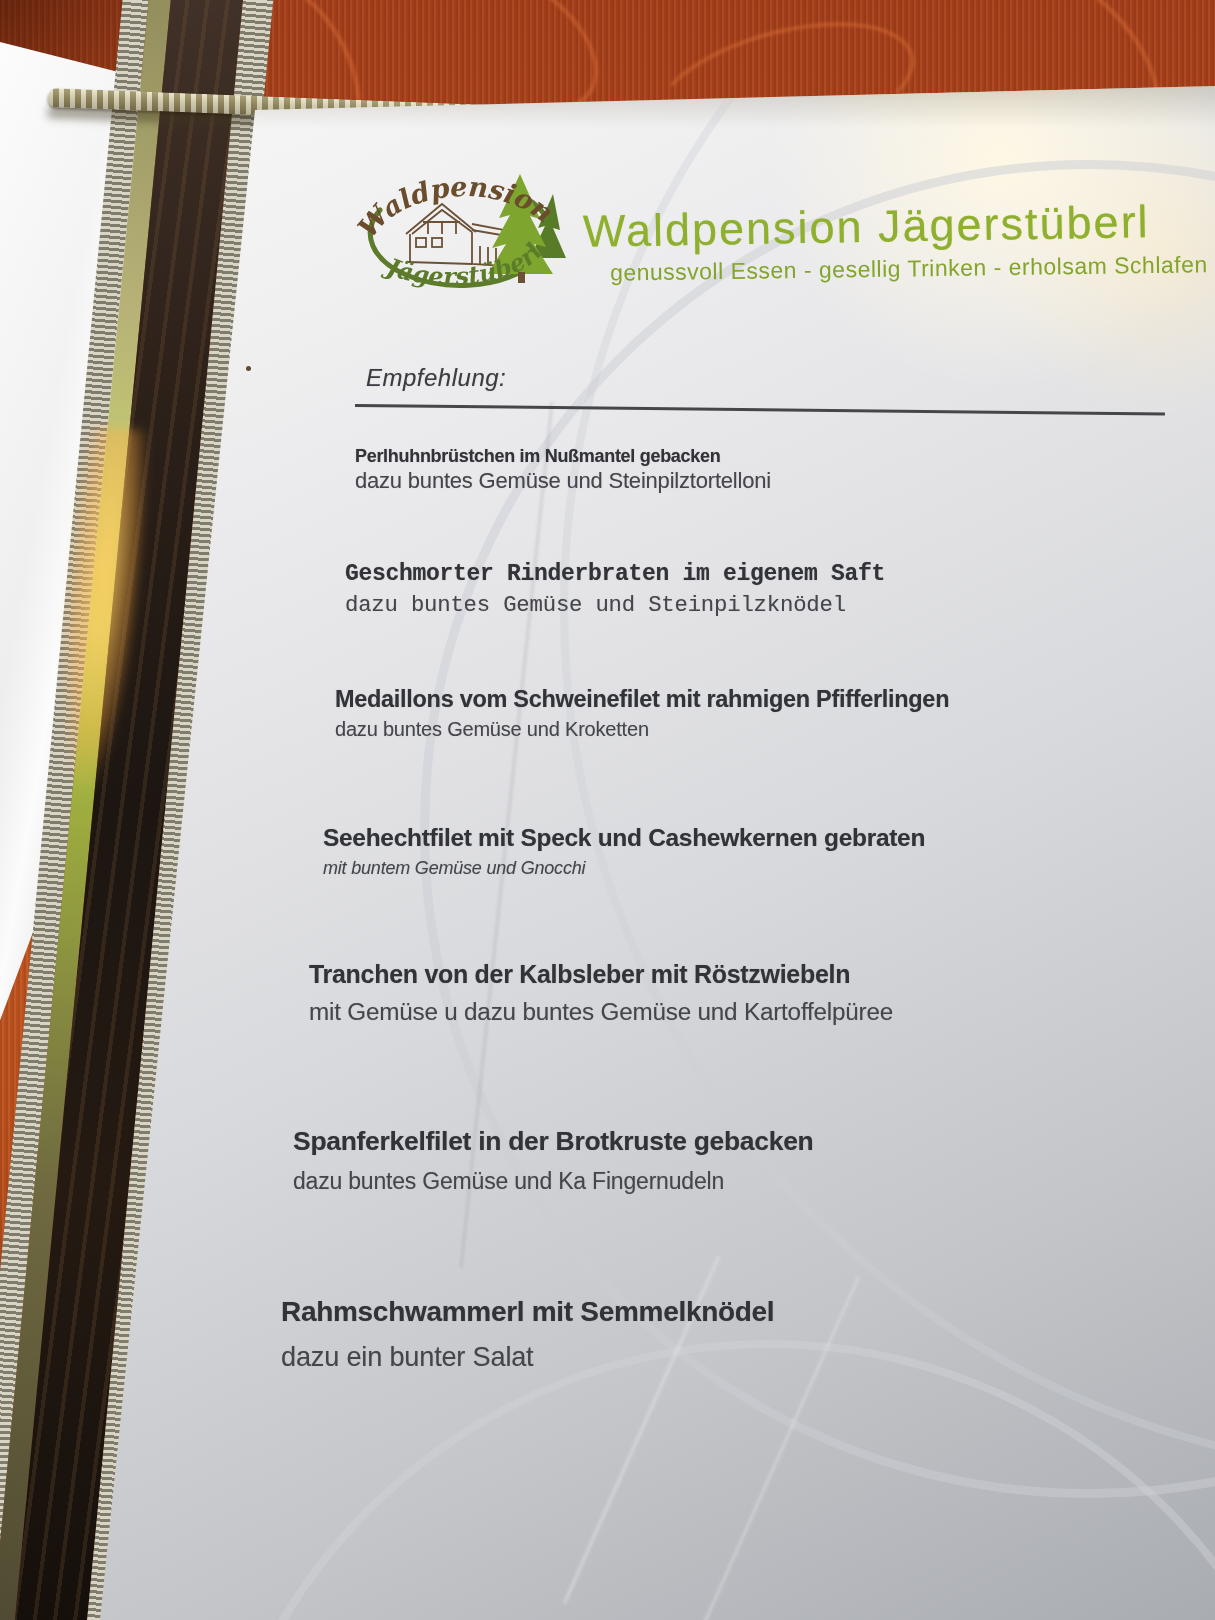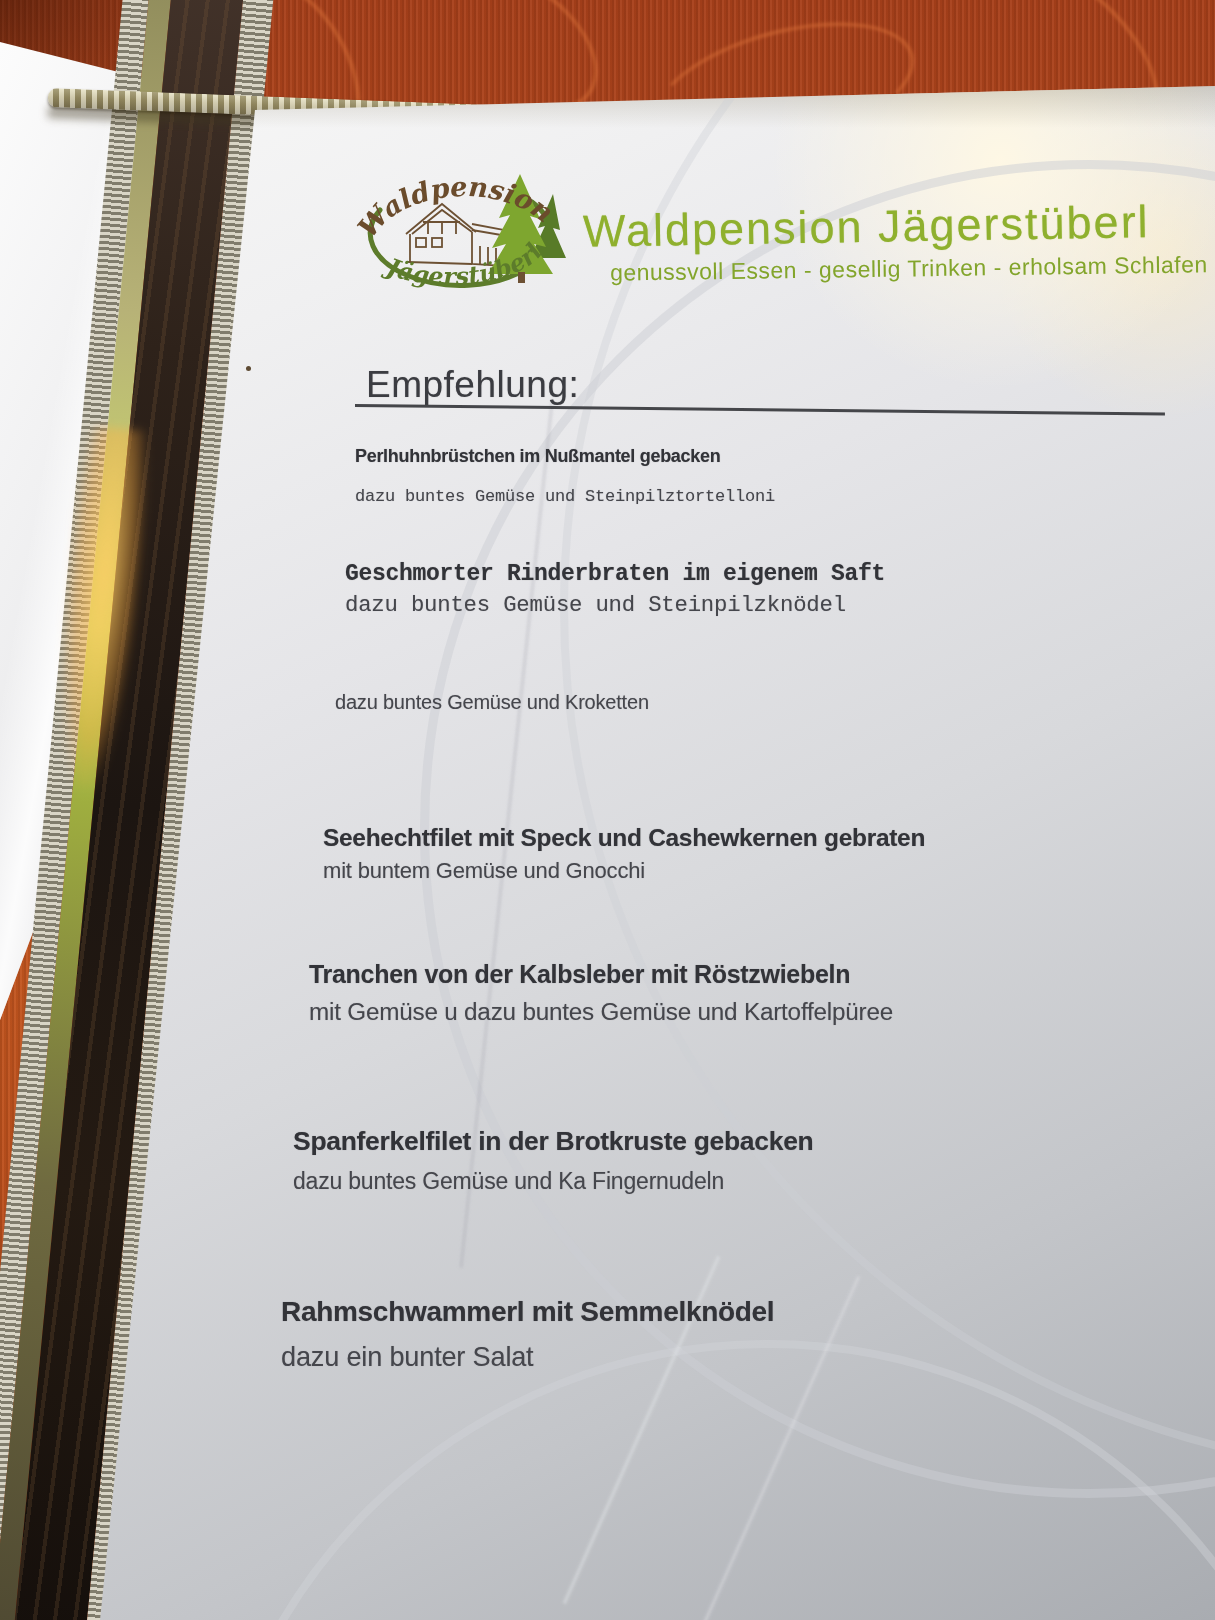--- a/index.html
+++ b/index.html
@@ -103,22 +103,23 @@
     font-size:45px;letter-spacing:2px;color:#8fb02e;white-space:nowrap;
     transform:rotate(-1deg);text-shadow:0 0 1px rgba(143,176,46,0.6);
   }
   #brand-subtitle{
     position:absolute;left:610px;top:254px;width:800px;
     font-size:23px;letter-spacing:0.5px;color:#83a52c;white-space:nowrap;
     transform:rotate(-0.8deg);
   }
   #menu-heading{
     position:absolute;left:366px;top:364px;
-    font-size:37px;color:#3b3c41;letter-spacing:0.5px;
+    font-size:24px;color:#3b3c41;letter-spacing:0.5px;
     text-shadow:0 0 1px rgba(60,60,65,0.35);
+    font-style:italic;
   }
   #heading-rule{
     position:absolute;left:355px;top:404px;width:810px;height:2.5px;
     background:#45464a;transform:rotate(0.6deg);transform-origin:left center;
   }
   .menu-item{position:absolute;white-space:nowrap;}
   .item-title{
     font-weight:bold;color:#323338;letter-spacing:-0.3px;
     text-shadow:0 0 1px rgba(50,51,56,0.4);
   }
@@ -207,32 +208,33 @@
 
       <div id="brand-title">Waldpension Jägerstüberl</div>
       <div id="brand-subtitle">genussvoll Essen - gesellig Trinken - erholsam Schlafen</div>
 
       <div id="menu-heading">Empfehlung:</div>
       <div id="heading-rule"></div>
 
       <div id="items">
           <div class="menu-item" style="left: 355px; top: 446px;">
             <div class="item-title" style="font-size: 18px;">Perlhuhnbrüstchen im Nußmantel gebacken</div>
-            <div class="item-desc" style="font-size: 17px; margin-top: 20px; font-family: Liberation Mono, monospace;">dazu buntes Gemüse und Steinpilztortelloni</div>
+            <div class="item-desc" style="font-size: 22px; margin-top: 1px;">dazu buntes Gemüse und Steinpilztortelloni</div>
           </div>
           <div class="menu-item" style="left: 345px; top: 561px; font-family: Liberation Mono, monospace;">
             <div class="item-title" style="font-size: 23px;">Geschmorter Rinderbraten im eigenem Saft</div>
             <div class="item-desc" style="font-size: 22.31px; margin-top: 5px;">dazu buntes Gemüse und Steinpilzknödel</div>
           </div>
           <div class="menu-item" style="left: 335px; top: 686px;">
+            <div class="item-title" style="font-size: 23.5px;">Medaillons vom Schweinefilet mit rahmigen Pfifferlingen</div>
             <div class="item-desc" style="font-size: 20px; margin-top: 5px;">dazu buntes Gemüse und Kroketten</div>
           </div>
           <div class="menu-item" style="left: 323px; top: 824px;">
             <div class="item-title" style="font-size: 24.5px;">Seehechtfilet mit Speck und Cashewkernen gebraten</div>
-            <div class="item-desc" style="font-size: 22px; margin-top: 6px;">mit buntem Gemüse und Gnocchi</div>
+            <div class="item-desc" style="font-size: 18px; margin-top: 6px; font-style: italic;">mit buntem Gemüse und Gnocchi</div>
           </div>
           <div class="menu-item" style="left: 309px; top: 960px;">
             <div class="item-title" style="font-size: 25px;">Tranchen von der Kalbsleber mit Röstzwiebeln</div>
             <div class="item-desc" style="font-size: 24.25px; margin-top: 9px;">mit Gemüse u dazu buntes Gemüse und Kartoffelpüree</div>
           </div>
           <div class="menu-item" style="left: 293px; top: 1126px;">
             <div class="item-title" style="font-size: 26.5px;">Spanferkelfilet in der Brotkruste gebacken</div>
             <div class="item-desc" style="font-size: 23px; margin-top: 11px;">dazu buntes Gemüse und Ka Fingernudeln</div>
           </div>
           <div class="menu-item" style="left: 281px; top: 1296px;">

